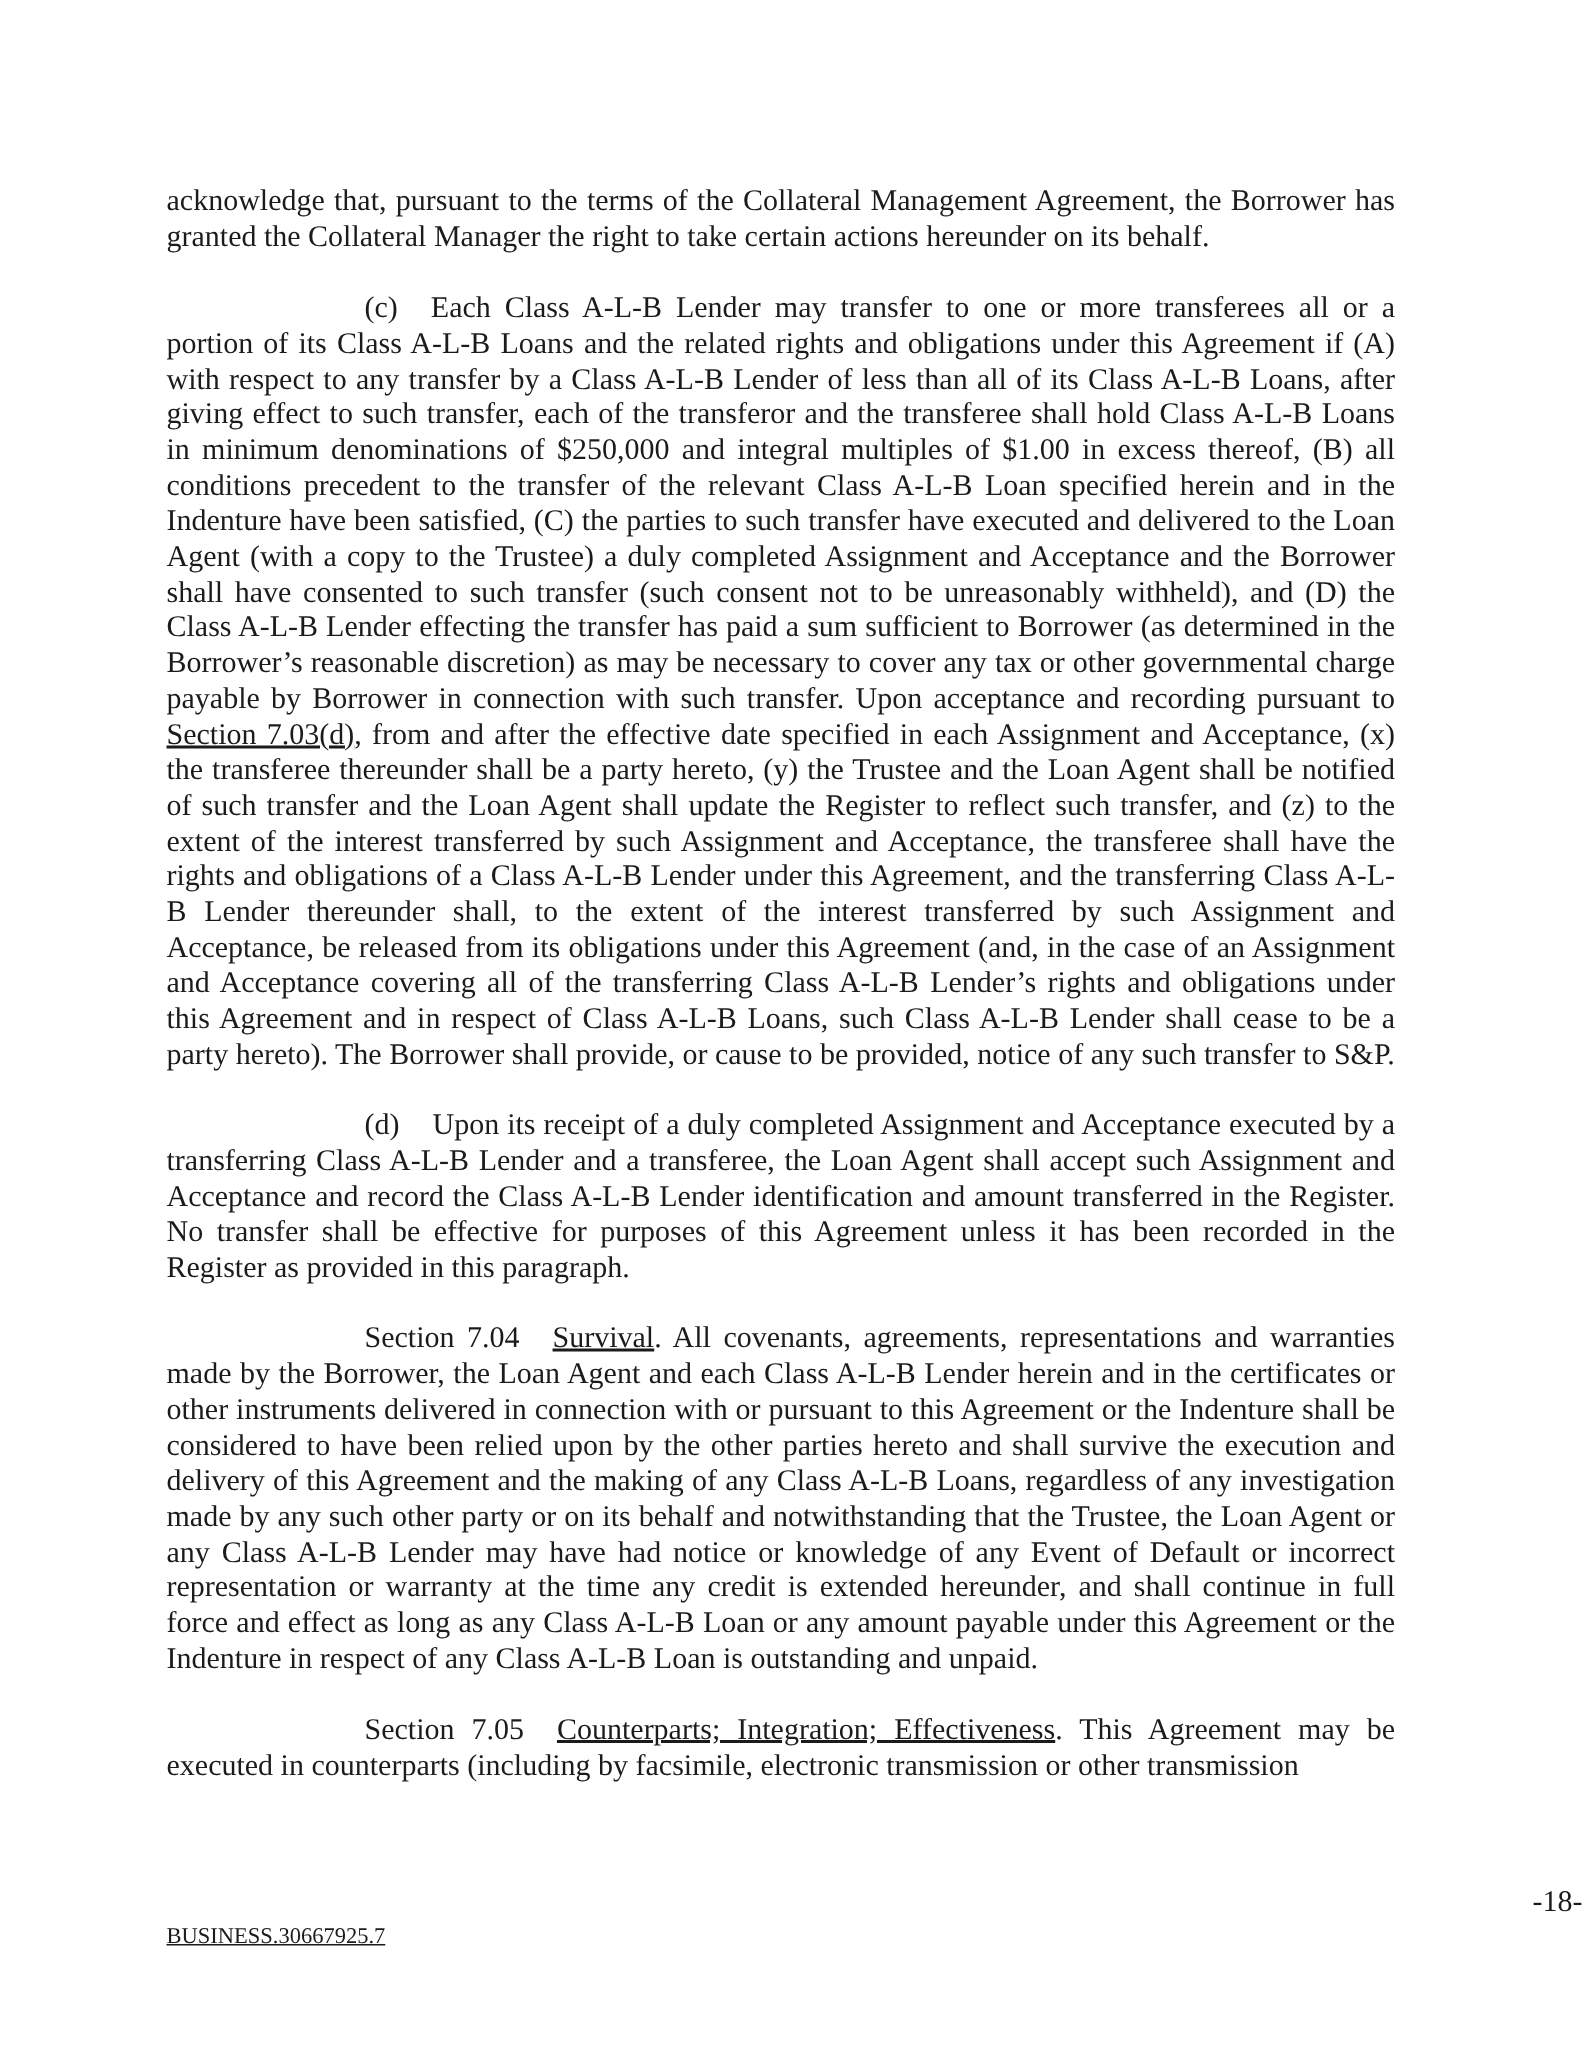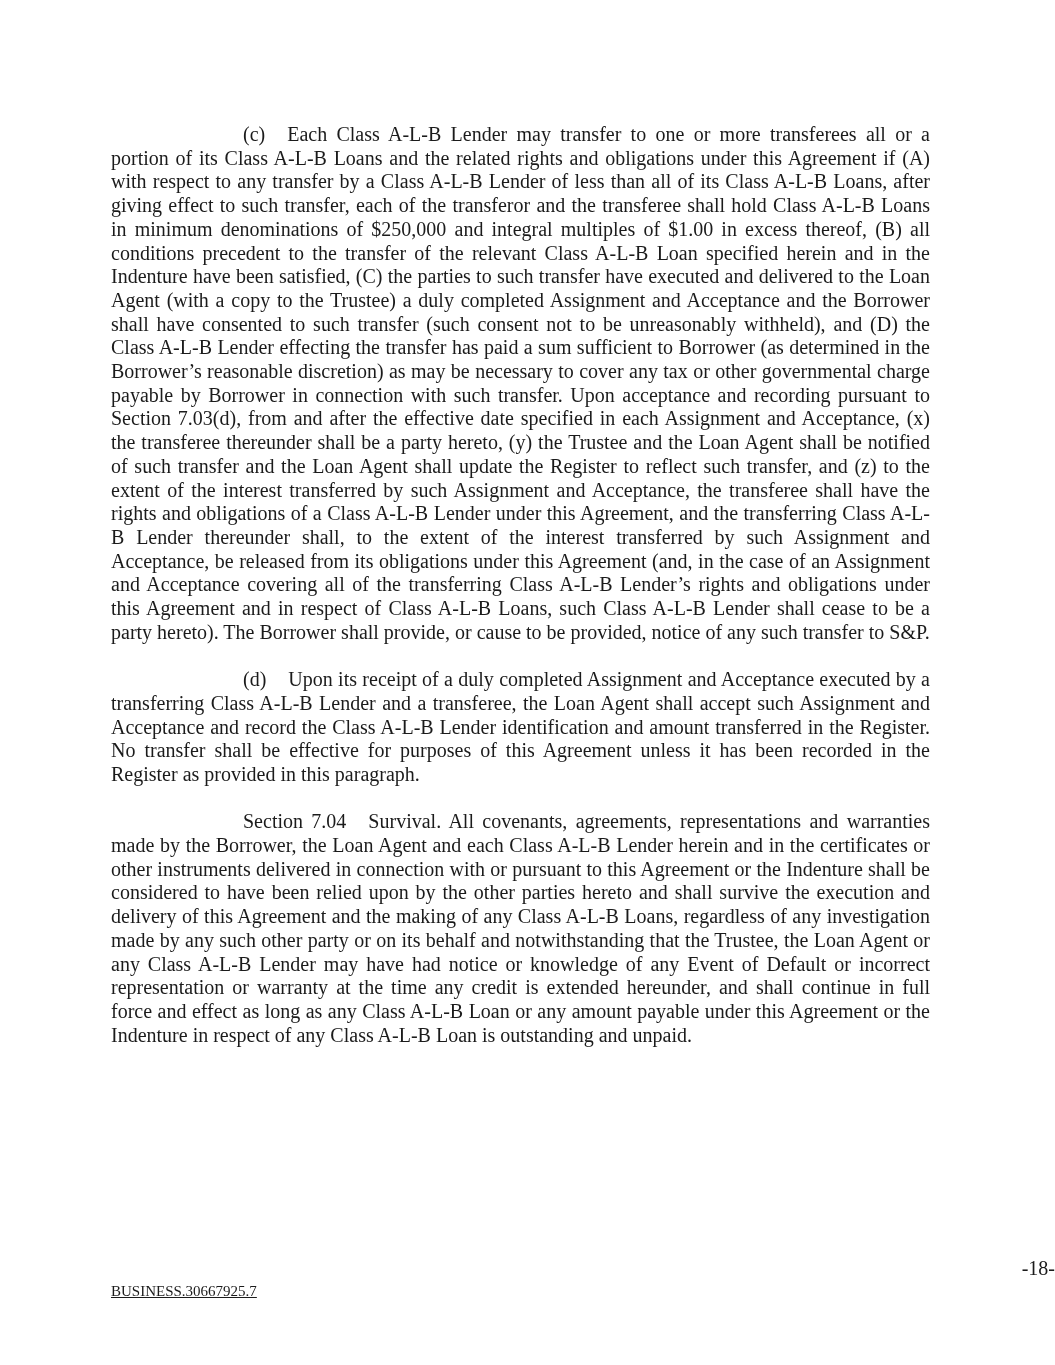--- a/index.html
+++ b/index.html
@@ -19,44 +19,46 @@
     position: absolute;
     left: 111px; top: 123px; width: 819px;
     font-size: 20px;
     line-height: 23.7px;
     text-align: justify;
   }
   p.para { margin: 0; padding: 0; }
   p.para + p.para { margin-top: 23.7px; }
   .indent { text-indent: 132px; }
   .tab { display: inline-block; width: 22px; }
-  .u { }
+  .u { text-decoration: underline; }
   .footer-page-num {
     position: absolute;
     top: 1256px; left: 0; width: 1055px;
     text-align: right;
     font-size: 20px; line-height: 24px;
   }
   .footer-doc-id {
     position: absolute;
     top: 1282px; left: 111px;
     font-size: 15px; line-height: 18px; text-decoration: underline;
   }
 </style>
 </head>
 <body>
 
 <div class="page">
   <div class="content">
 
+    <p class="para"><span>acknowledge that, pursuant to the terms of the Collateral Management Agreement, the Borrower has granted the Collateral Manager the right to take certain actions hereunder on its behalf.</span></p>
 
     <p class="para indent"><span>(c)</span><span class="tab"></span><span>Each Class A-L-B Lender may transfer to one or more transferees all or a portion of its Class A-L-B Loans and the related rights and obligations under this Agreement if (A) with respect to any transfer by a Class A-L-B Lender of less than all of its Class A-L-B Loans, after giving effect to such transfer, each of the transferor and the transferee shall hold Class A-L-B Loans in minimum denominations of $250,000 and integral multiples of $1.00 in excess thereof, (B) all conditions precedent to the transfer of the relevant Class A-L-B Loan specified herein and in the Indenture have been satisfied, (C) the parties to such transfer have executed and delivered to the Loan Agent (with a copy to the Trustee) a duly completed Assignment and Acceptance and the Borrower shall have consented to such transfer (such consent not to be unreasonably withheld), and (D) the Class A-L-B Lender effecting the transfer has paid a sum sufficient to Borrower (as determined in the Borrower’s reasonable discretion) as may be necessary to cover any tax or other governmental charge payable by Borrower in connection with such transfer. Upon acceptance and recording pursuant to </span><span class="u">Section 7.03(d)</span><span>, from and after the effective date specified in each Assignment and Acceptance, (x) the transferee thereunder shall be a party hereto, (y) the Trustee and the Loan Agent shall be notified of such transfer and the Loan Agent shall update the Register to reflect such transfer, and (z) to the extent of the interest transferred by such Assignment and Acceptance, the transferee shall have the rights and obligations of a Class A-L-B Lender under this Agreement, and the transferring Class A-L-B Lender thereunder shall, to the extent of the interest transferred by such Assignment and Acceptance, be released from its obligations under this Agreement (and, in the case of an Assignment and Acceptance covering all of the transferring Class A-L-B Lender’s rights and obligations under this Agreement and in respect of Class A-L-B Loans, such Class A-L-B Lender shall cease to be a party hereto). The Borrower shall provide, or cause to be provided, notice of any such transfer to S&amp;P.</span></p>
 
     <p class="para indent"><span>(d)</span><span class="tab"></span><span>Upon its receipt of a duly completed Assignment and Acceptance executed by a transferring Class A-L-B Lender and a transferee, the Loan Agent shall accept such Assignment and Acceptance and record the Class A-L-B Lender identification and amount transferred in the Register. No transfer shall be effective for purposes of this Agreement unless it has been recorded in the Register as provided in this paragraph.</span></p>
 
     <p class="para indent"><span>Section 7.04</span><span class="tab"></span><span class="u">Survival</span><span>. All covenants, agreements, representations and warranties made by the Borrower, the Loan Agent and each Class A-L-B Lender herein and in the certificates or other instruments delivered in connection with or pursuant to this Agreement or the Indenture shall be considered to have been relied upon by the other parties hereto and shall survive the execution and delivery of this Agreement and the making of any Class A-L-B Loans, regardless of any investigation made by any such other party or on its behalf and notwithstanding that the Trustee, the Loan Agent or any Class A-L-B Lender may have had notice or knowledge of any Event of Default or incorrect representation or warranty at the time any credit is extended hereunder, and shall continue in full force and effect as long as any Class A-L-B Loan or any amount payable under this Agreement or the Indenture in respect of any Class A-L-B Loan is outstanding and unpaid.</span></p>
 
+    <p class="para indent"><span>Section 7.05</span><span class="tab"></span><span class="u">Counterparts; Integration; Effectiveness</span><span>. This Agreement may be executed in counterparts (including by facsimile, electronic transmission or other transmission</span></p>
 
   </div>
 
   <div class="footer-page-num">-18-</div>
   <div class="footer-doc-id">BUSINESS.30667925.7</div>
 </div>
 
 </body></html>

